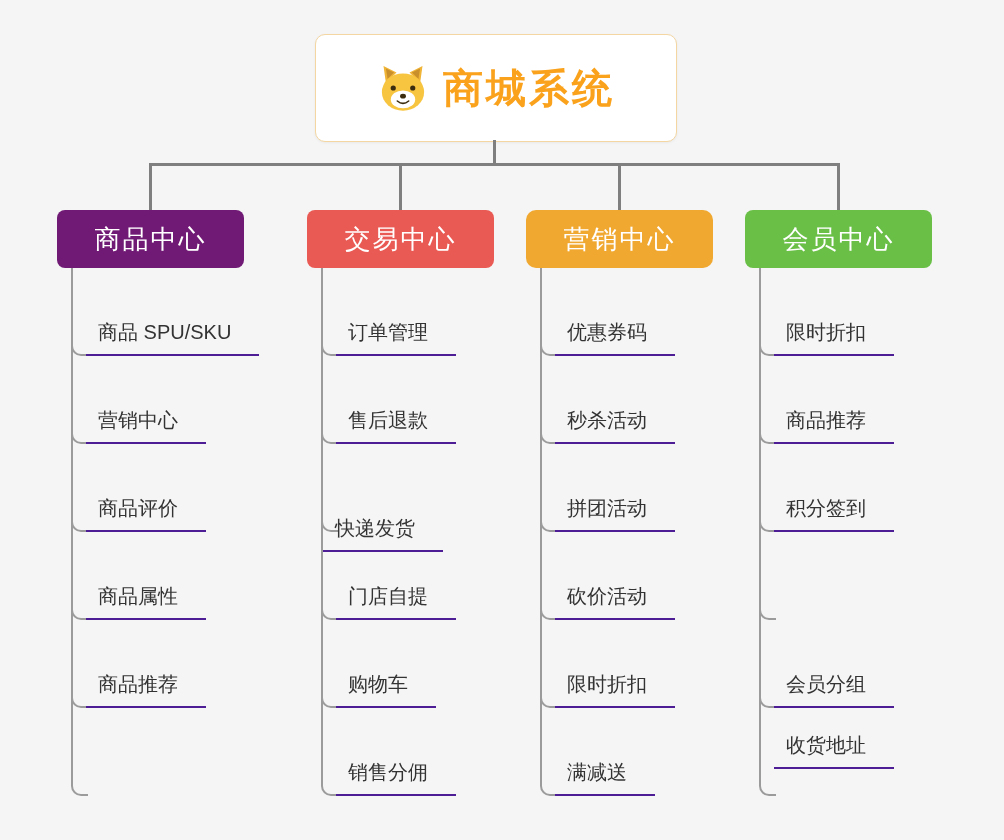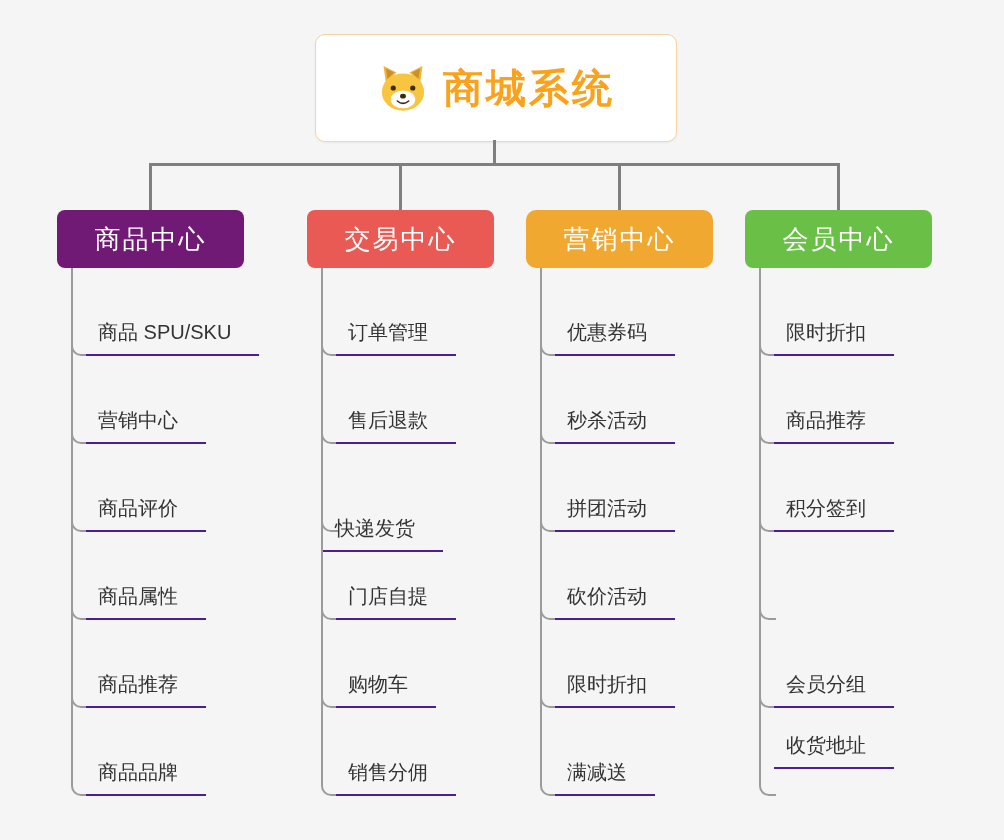--- a/index.html
+++ b/index.html
@@ -87,21 +87,20 @@
   <div class="mitem" style="left:86px;top:316px;">商品 SPU/SKU</div>
   <div class="elbow" style="left:71px;top:430px;"></div>
   <div class="mitem" style="left:86px;top:404px;">营销中心</div>
   <div class="elbow" style="left:71px;top:518px;"></div>
   <div class="mitem" style="left:86px;top:492px;">商品评价</div>
   <div class="elbow" style="left:71px;top:606px;"></div>
   <div class="mitem" style="left:86px;top:580px;">商品属性</div>
   <div class="elbow" style="left:71px;top:694px;"></div>
   <div class="mitem" style="left:86px;top:668px;">商品推荐</div>
   <div class="elbow" style="left:71px;top:782px;"></div>
-  <div class="mitem" style="left:86px;top:756px;">商品品牌</div>
 
   <div class="elbow" style="left:321px;top:342px;"></div>
   <div class="mitem" style="left:336px;top:316px;">订单管理</div>
   <div class="elbow" style="left:321px;top:430px;"></div>
   <div class="mitem" style="left:336px;top:404px;">售后退款</div>
   <div class="elbow" style="left:321px;top:518px;"></div>
   <div class="mitem" style="left:323px;top:492px;margin-top:20px;">快递发货</div>
   <div class="elbow" style="left:321px;top:606px;"></div>
   <div class="mitem" style="left:336px;top:580px;">门店自提</div>
   <div class="elbow" style="left:321px;top:694px;"></div>

